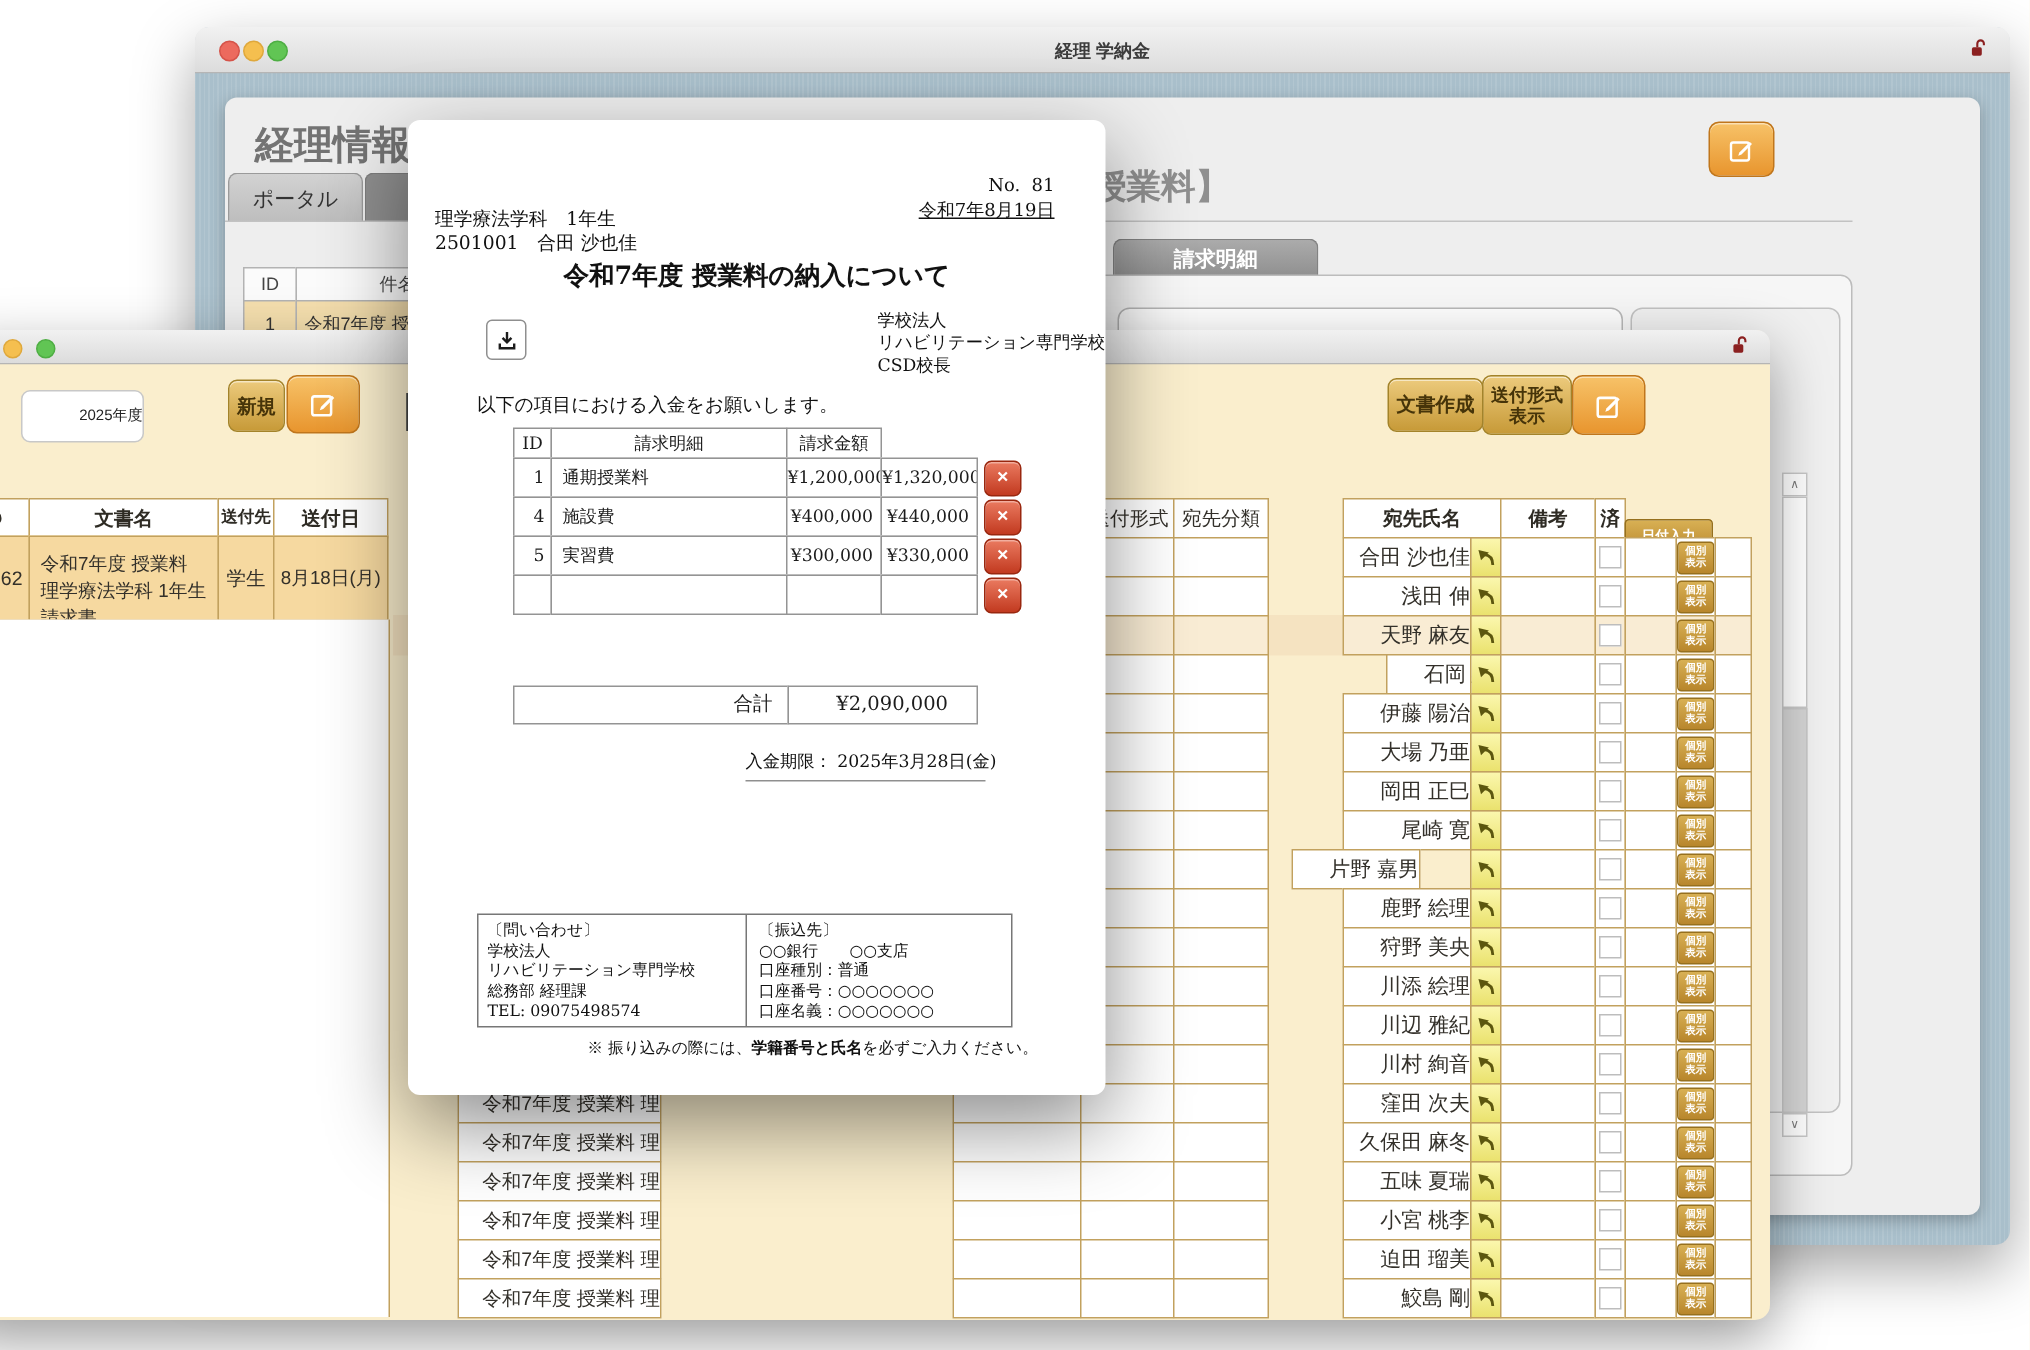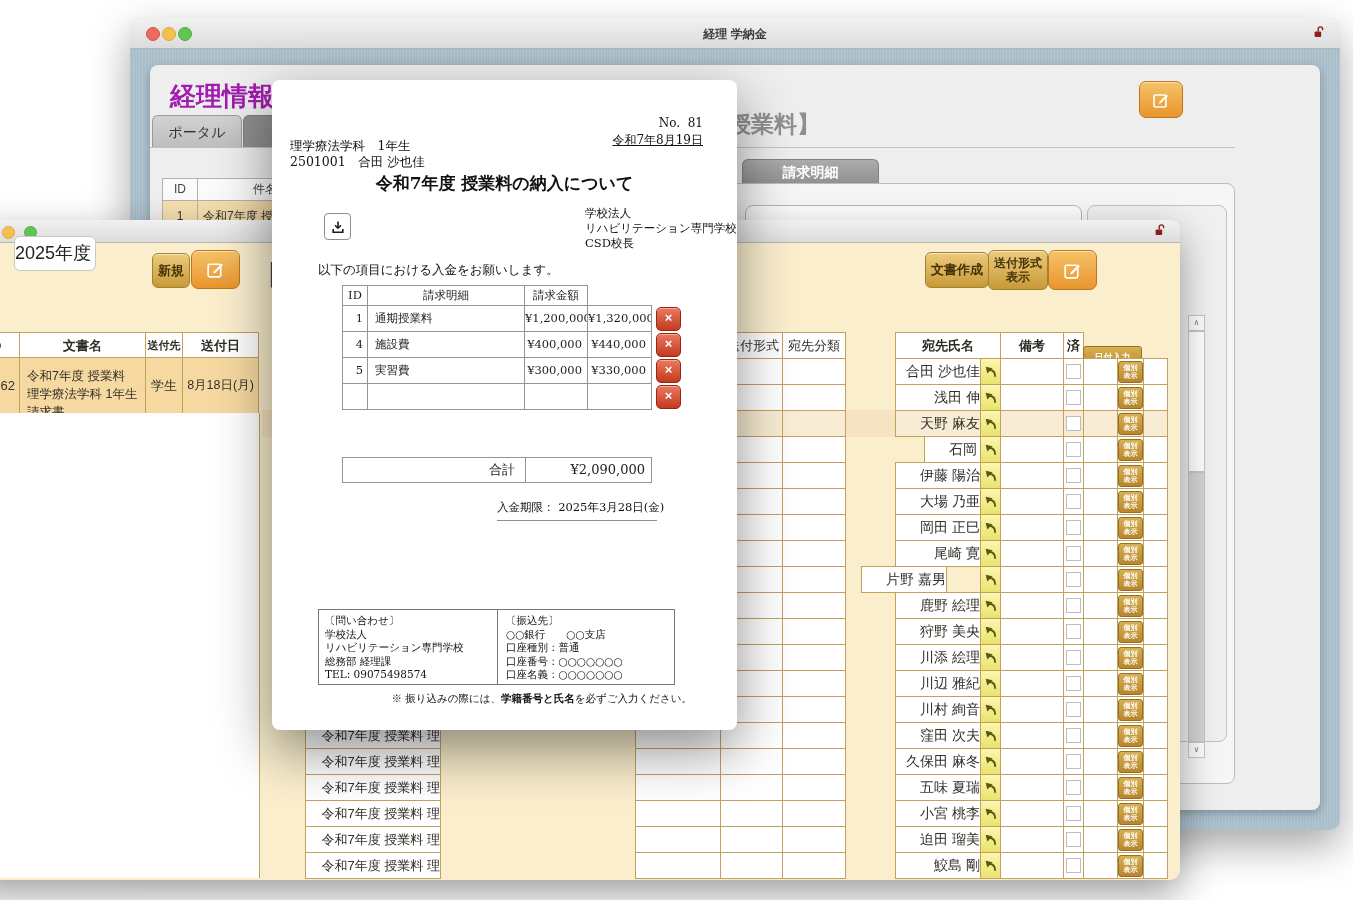--- a/index.html
+++ b/index.html
@@ -59,21 +59,21 @@
       <span class="light l-grn" style="left:48px;top:9px;"></span>
       <div class="wtitle" style="top:8px;">経理 学納金</div>
       <svg class="lock" style="right:14px;top:8px;" viewBox="0 0 13 13">
         <path d="M5.2 5.5 V3.1 a2.2 2.2 0 0 1 4.4 0 v1.1" fill="none" stroke="#8b2020" stroke-width="1.4"></path>
         <rect x="1.6" y="5.5" width="6.6" height="5.6" rx="1.1" fill="#8b2020"></rect>
       </svg>
     </div>
 
     <div style="position:absolute;left:20px;top:47px;width:1170px;height:745px;background:#eeeeee;
                 border-radius:8px;box-shadow:0 3px 10px rgba(0,0,0,.25);">
-      <div style="position:absolute;left:20px;top:14px;font-size:26px;font-weight:bold;color:#a21caf;">経理情報</div>
+      <div style="position:absolute;left:20px;top:14px;font-size:26px;font-weight:bold;color:#737373;">経理情報</div>
 
       <div class="tabp" style="left:2px;top:50px;width:88px;height:32px;background:linear-gradient(#d2d2d2,#bdbdbd);
                   border:1px solid #9a9a9a;border-bottom:none;font-size:14px;line-height:32px;color:#333;">ポータル</div>
       <div class="tabp" style="left:93px;top:50px;width:250px;height:32px;background:#8f8f8f;border:1px solid #7d7d7d;border-bottom:none;"></div>
       <div style="position:absolute;left:0;top:82px;width:1085px;border-bottom:1px solid #c2c2c2;"></div>
 
       <div style="position:absolute;left:578px;top:44px;font-size:23px;font-weight:bold;color:#8f8f8f;">授業料】</div>
 
       <div class="tabp" style="left:592px;top:94px;width:135px;height:25px;background:linear-gradient(#ababab,#8f8f8f);
                   border:1px solid #828282;border-bottom:none;font-size:14px;line-height:25px;color:#fff;font-weight:bold;">請求明細</div>
@@ -115,22 +115,22 @@
     <div class="tbar" style="height:22px;border-radius:9px 9px 0 0;">
 
       <span class="light l-yel" style="left:32px;top:6px;width:11px;height:11px;"></span>
       <span class="light l-grn" style="left:54px;top:6px;width:11px;height:11px;"></span>
       <svg class="lock" style="right:13px;top:4px;" viewBox="0 0 13 13">
         <path d="M5.2 5.5 V3.1 a2.2 2.2 0 0 1 4.4 0 v1.1" fill="none" stroke="#8b2020" stroke-width="1.4"></path>
         <rect x="1.6" y="5.5" width="6.6" height="5.6" rx="1.1" fill="#8b2020"></rect>
       </svg>
     </div>
 
-    <div style="position:absolute;left:44px;top:16px;width:80px;height:33px;background:#fff;border:1px solid #c8c8c8;
-                border-radius:6px;font-size:18px;line-height:33px;text-align:left;color:#222;">2025年度</div>
+    <div style="position:absolute;left:44px;top:40px;width:80px;height:33px;background:#fff;border:1px solid #c8c8c8;
+                border-radius:6px;font-size:10px;line-height:33px;text-align:right;color:#222;">2025年度</div>
     <div class="gbtn" style="left:182px;top:33px;width:36px;height:33px;font-size:13px;">新規</div>
     <div class="obtn" style="left:221px;top:30px;width:47px;height:37px;">
       <svg width="21" height="21" viewBox="0 0 20 20">
         <rect x="3" y="5" width="12" height="12" rx="1.5" fill="none" stroke="#fff" stroke-width="1.6"></rect>
         <path d="M8.6 11.6 L15.6 4.6 L17 6 L10 13 L7.8 13.8 Z" fill="#fff"></path>
       </svg>
     </div>
     <div style="position:absolute;left:285px;top:38px;font-size:26px;font-weight:bold;color:#454545;">【学</div>
 
     <div class="gbtn" style="left:955px;top:32px;width:62px;height:34px;font-size:13px;">文書作成</div>
@@ -634,21 +634,21 @@
             <div class="icol" style="left: 25px; width: 158px; top: 0px; height: 27px; line-height: 25px; padding-left: 7px;"></div>
             <div class="icol" style="left: 182px; width: 64px; top: 0px; height: 27px; line-height: 25px; text-align: right; padding-right: 5px;"></div>
             <div class="icol" style="left: 245px; width: 65px; top: 0px; height: 27px; line-height: 25px; text-align: right; padding-right: 5px;"></div>
             <div class="xbtn" style="left: 314px; top: 2px;">×</div>
           </div>
         </div>
     </div>
 
     <div style="position:absolute;left:70px;top:377px;">
       <div class="icol" style="left:0;top:0;width:184px;height:26px;line-height:24px;text-align:right;padding-right:10px;font-size:13px;">合計</div>
-      <div class="icol" style="left:183px;top:0;width:127px;height:26px;line-height:24px;text-align:right;padding-right:6px;font-size:13px;">¥2,090,000</div>
+      <div class="icol" style="left:183px;top:0;width:127px;height:26px;line-height:24px;text-align:right;padding-right:19px;font-size:13px;">¥2,090,000</div>
     </div>
 
     <div class="serif" style="position:absolute;left:225px;top:420px;width:160px;text-align:center;font-size:11.5px;color:#111;
                 border-bottom:1px solid #8f8f8f;padding-bottom:5px;white-space:nowrap;">
       <span>入金期限：</span>&nbsp;<span>2025年3月28日(金)</span>
     </div>
 
     <div style="position:absolute;left:46px;top:529px;width:357px;height:76px;border:1px solid #777;box-sizing:border-box;">
       <div class="serif" style="position:absolute;left:0;top:0;width:179px;height:100%;border-right:1px solid #777;box-sizing:border-box;
                   padding:4px 6px;font-size:10.5px;line-height:13.5px;color:#111;">

